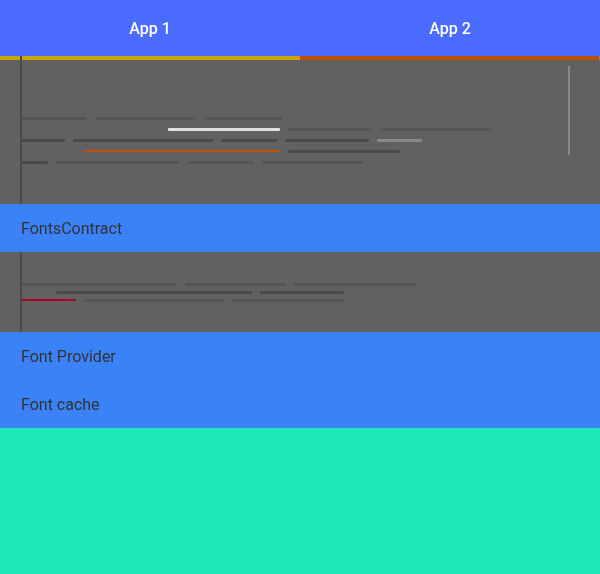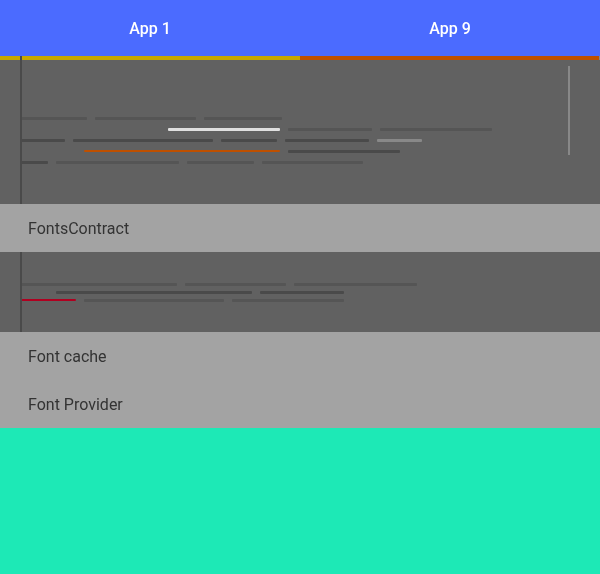--- a/index.html
+++ b/index.html
@@ -50,24 +50,24 @@
       position: relative;
       display: flex;
       flex-direction: column;
       justify-content: center;
       align-items: center;
     }
 
     
     .teal-block {
       width: 100%;
-      background: #a3a3a3;
-      display: flex;
-      align-items: center;
-      padding: 0 28px;
+      background: #3b82f6;
+      display: flex;
+      align-items: center;
+      padding: 0 21px;
     }
 
     .teal-label {
       color: #333333;
       font-size: 16px;
       font-weight: 400;
     }
 
     
     .gray-section-mid {
@@ -126,21 +126,21 @@
     }
   </style>
 </head>
 <body>
 
 <div class="diagram-container">
   <div class="full-layout">
 
     <div class="app-bar">
       <span class="app-tab">App 1</span>
-      <span class="app-tab">App 9</span>
+      <span class="app-tab">App 2</span>
     </div>
 
     <div class="gray-section-top">
 
       <div style="position:absolute;top:0;left:0;right:0;height:4px;display:flex;">
         <div style="flex:1;background:#c8a800;height:4px;"></div>
         <div style="flex:1;background:#bf5000;height:4px;"></div>
         <div style="flex:0 0 1px;background:#888;height:4px;"></div>
       </div>
 
@@ -206,23 +206,23 @@
           <div class="seg" style="width:10%;background:#b00020;height:2px;border-radius:1px;"></div>
           <div class="seg" style="width:25%;background:#555;height:3px;border-radius:1px;"></div>
           <div class="seg" style="width:20%;background:#555;height:3px;border-radius:1px;"></div>
         </div>
       </div>
 
       <div style="position:absolute;left:20px;top:0;bottom:0;width:2px;background:#4a4a4a;"></div>
     </div>
 
     <div class="teal-block" style="height:48px;">
+      <span class="teal-label">Font Provider</span>
+    </div>
+
+    <div class="teal-block" style="height:48px;">
       <span class="teal-label">Font cache</span>
-    </div>
-
-    <div class="teal-block" style="height:48px;">
-      <span class="teal-label">Font Provider</span>
     </div>
 
     <div class="bottom-teal" style="flex:1;background:#1de9b6;"></div>
 
   </div>
 </div>
 
 </body></html>

